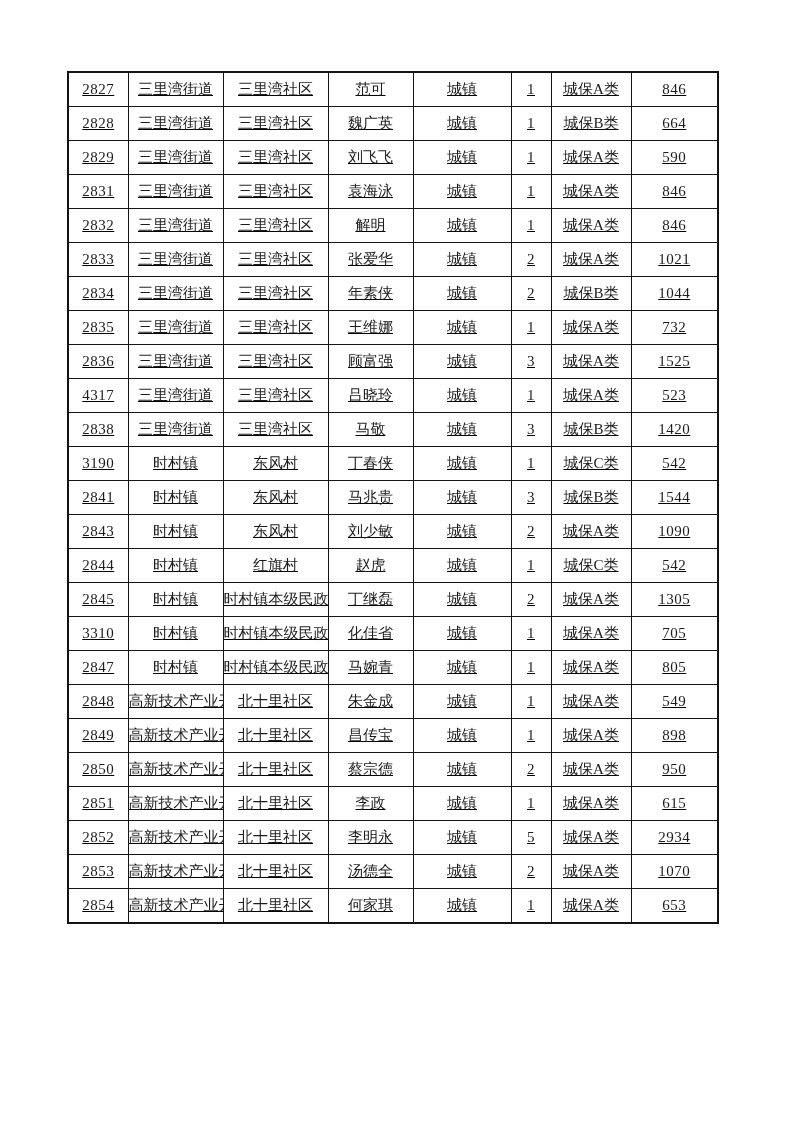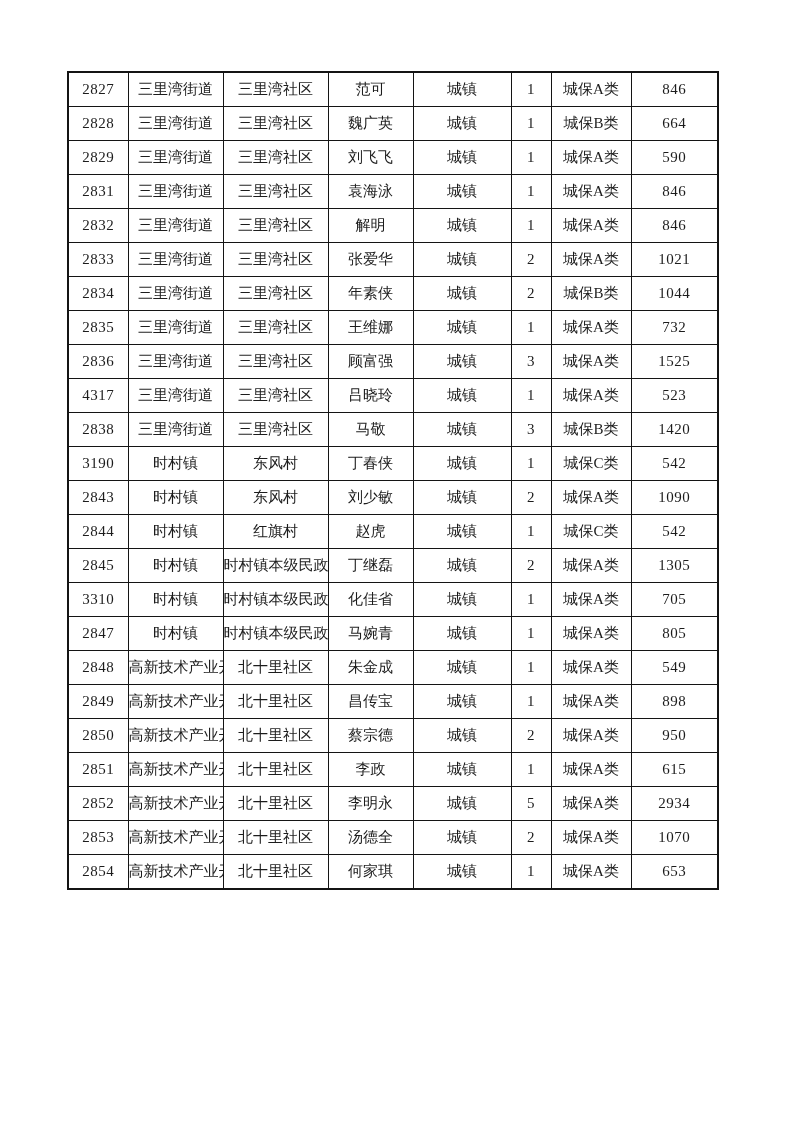--- a/index.html
+++ b/index.html
@@ -17,20 +17,21 @@
   .sheet {
     position: absolute;
     left: 67px;
     top: 71px;
   }
   table.data-table {
     border-collapse: collapse;
     table-layout: fixed;
     width: 650px;
     border: 2px solid #141414;
+    text-decoration: underline;
   }
   table.data-table td {
     border: 1px solid #141414;
     height: 33px;
     padding: 0;
     text-align: center;
     vertical-align: middle;
     font-size: 15px;
     line-height: 33px;
     color: #1c1c1c;
@@ -173,20 +174,30 @@
     <td class="num">3190</td>
     <td>时村镇</td>
     <td>东风村</td>
     <td>丁春侠</td>
     <td>城镇</td>
     <td class="num">1</td>
     <td>城保C类</td>
     <td class="num">542</td>
   </tr>
         <tr>
+    <td class="num">2841</td>
+    <td>时村镇</td>
+    <td>东风村</td>
+    <td>马兆贵</td>
+    <td>城镇</td>
+    <td class="num">3</td>
+    <td>城保B类</td>
+    <td class="num">1544</td>
+  </tr>
+        <tr>
     <td class="num">2843</td>
     <td>时村镇</td>
     <td>东风村</td>
     <td>刘少敏</td>
     <td>城镇</td>
     <td class="num">2</td>
     <td>城保A类</td>
     <td class="num">1090</td>
   </tr>
         <tr>

